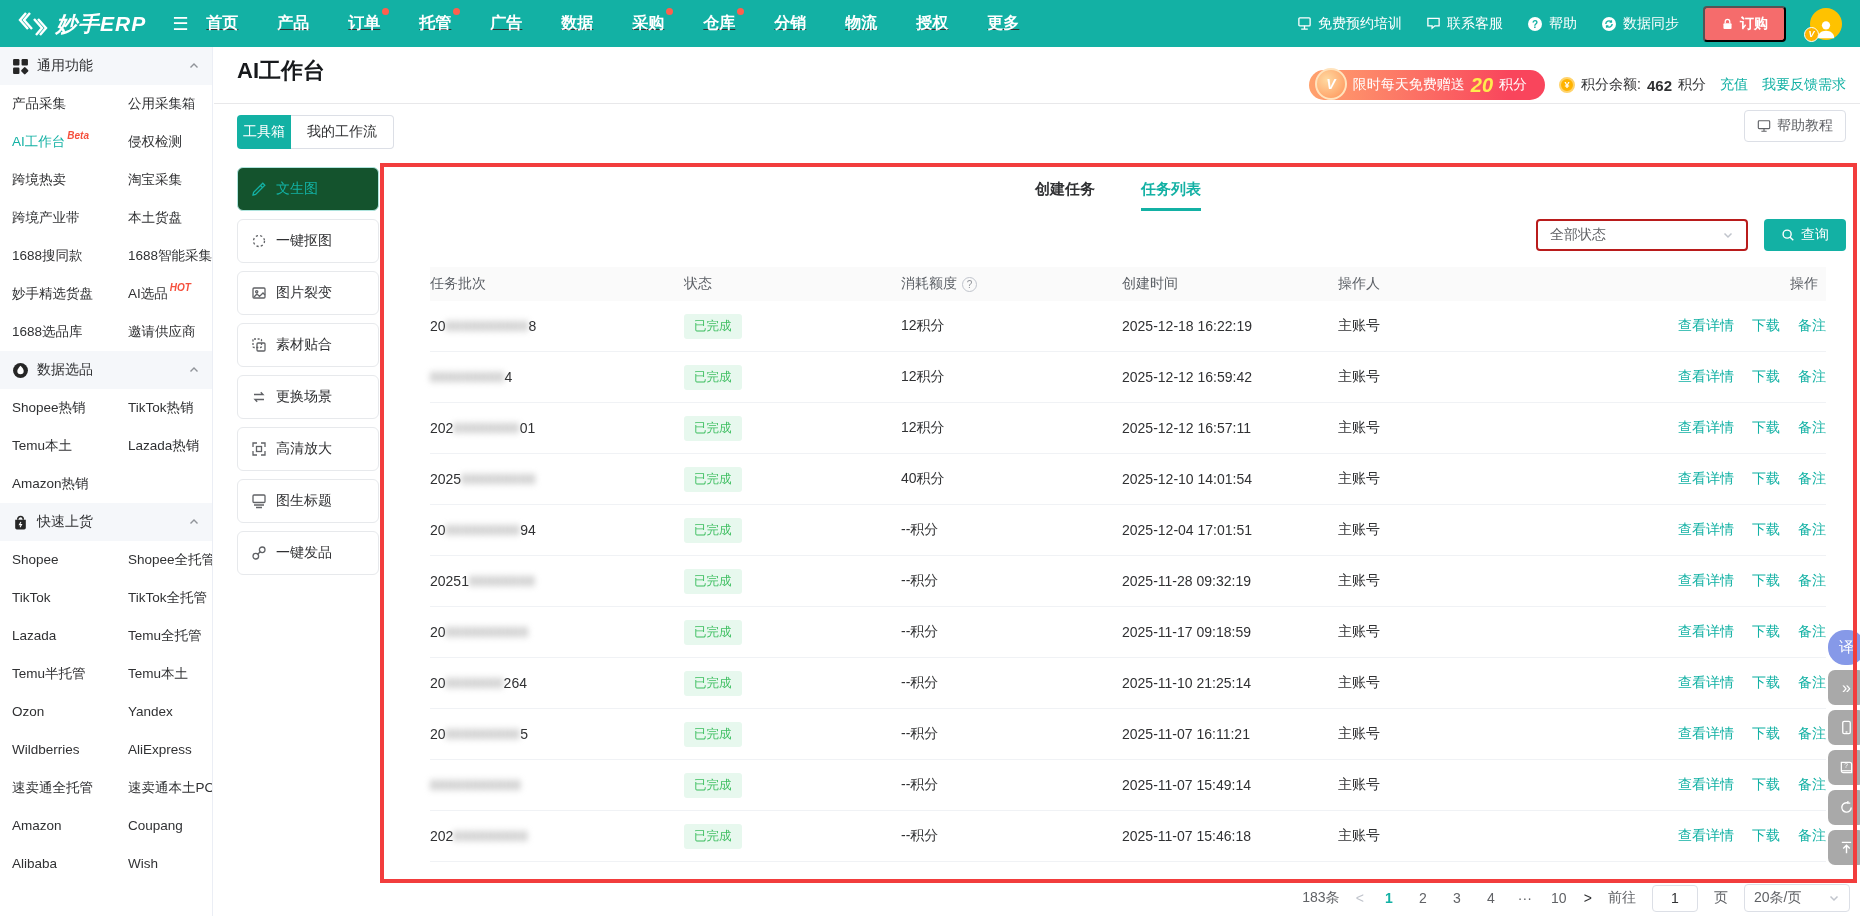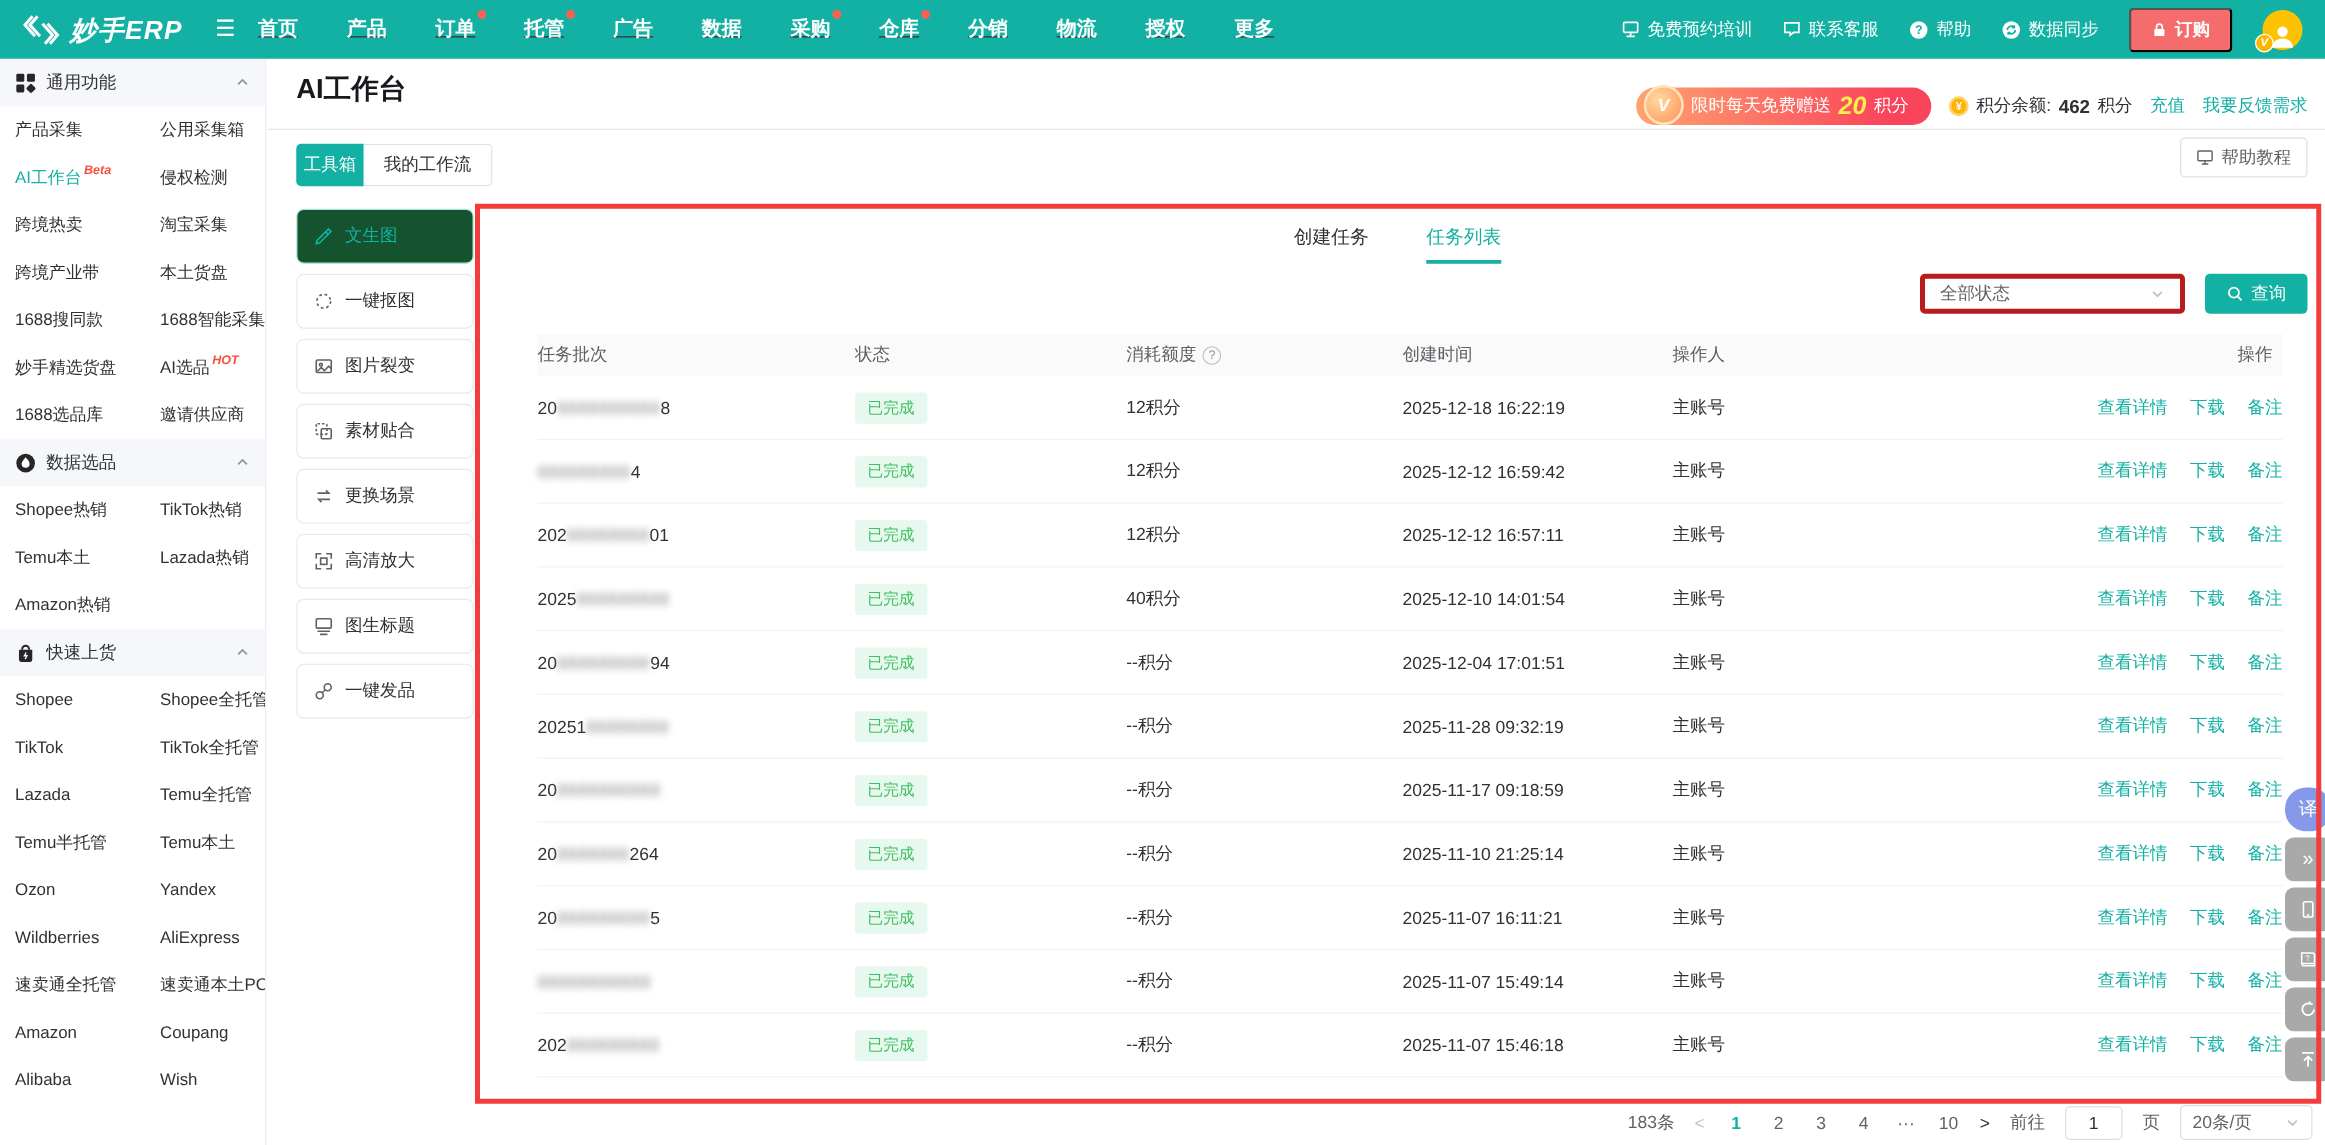--- a/index.html
+++ b/index.html
@@ -77,28 +77,28 @@
   .tool-card { height:44px; border:1px solid #e7e9ec; border-radius:6px; background:#fff;
                display:flex; align-items:center; gap:9px; padding-left:13px; font-size:14px;
                color:#303133; cursor:pointer; }
   .tool-card .ticon { width:16px; height:16px; color:#606266; display:inline-flex; }
   .tool-card.active { background:#14532d; border-color:#aee4dd; color:#13b1a4; }
   .tool-card.active .ticon { color:#13b1a4; }
 
   
   .task-panel { position:absolute; left:384px; top:167px; width:1468px; height:712px; background:#fff; }
   .panel-tabs { position:absolute; top:13px; left:0; right:0; display:flex; justify-content:center; gap:46px; }
-  .ptab { font-size:15px; color:#303133; font-weight:normal; padding-bottom:9px; cursor:pointer; }
+  .ptab { font-size:15px; color:#303133; font-weight:bold; padding-bottom:9px; cursor:pointer; }
   .ptab.active { color:#13b1a4; border-bottom:3px solid #13b1a4; }
   .filter-row { position:absolute; top:52px; right:6px; display:flex; gap:16px; height:32px; }
   .date-input { width:422px; border:1px solid #dcdfe6; border-radius:4px; display:flex;
                 align-items:center; padding:0 10px; font-size:14px; color:#bfc4cc; background:#fff; }
   .date-ph { flex:1; text-align:center; }
   .date-sep { color:#606266; padding:0 4px; }
-  .status-select { width:212px; border:4px solid #b91c1c; border-radius:4px; display:flex;
+  .status-select { width:212px; border:2px solid #b91c1c; border-radius:4px; display:flex;
                    align-items:center; justify-content:space-between; padding:0 12px; font-size:14px;
                    color:#606266; cursor:pointer; background:#fff; }
   .search-btn { width:82px; background:#13b1a4; color:#fff; border:none; border-radius:4px;
                 display:flex; align-items:center; justify-content:center; gap:6px; font-size:14px; cursor:pointer; }
 
   
   .table { position:absolute; top:100px; left:46px; right:26px; }
   .thead, .trow { display:grid; grid-template-columns:254px 217px 221px 216px 1fr 250px; align-items:center; }
   .thead { height:34px; background:#fafafa; color:#5c6066; font-size:14px; }
   .thead > div { padding-right:8px; display:flex; align-items:center; gap:5px; }

